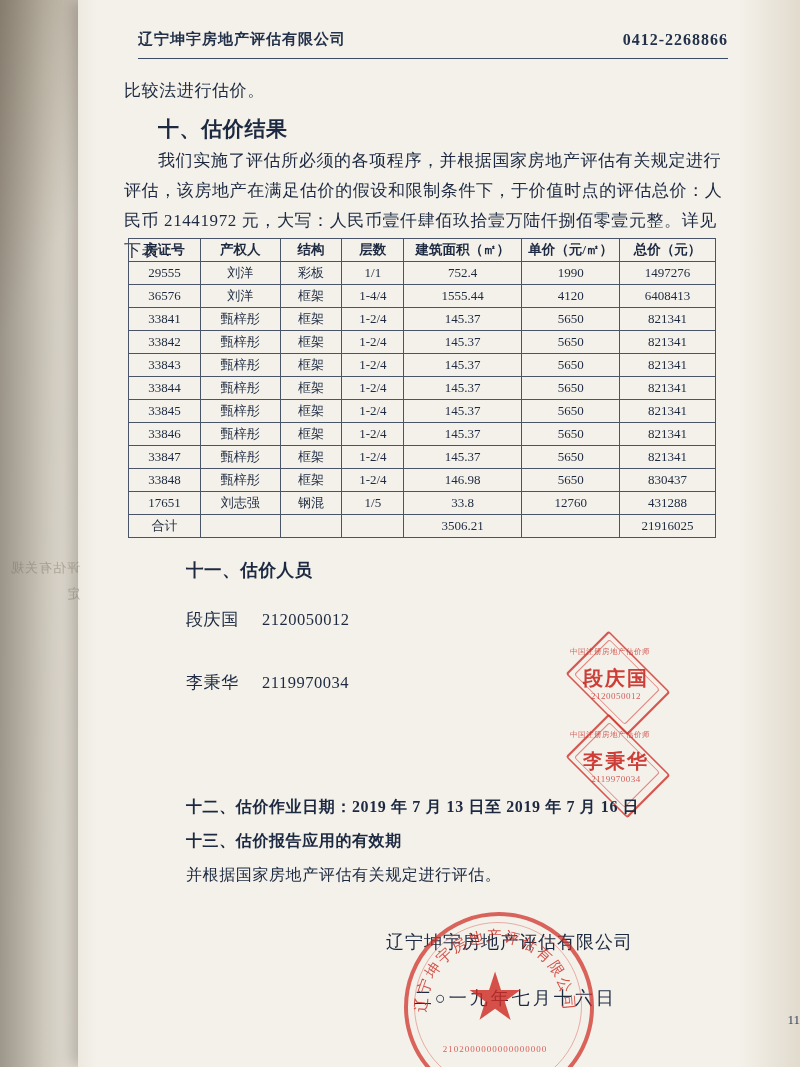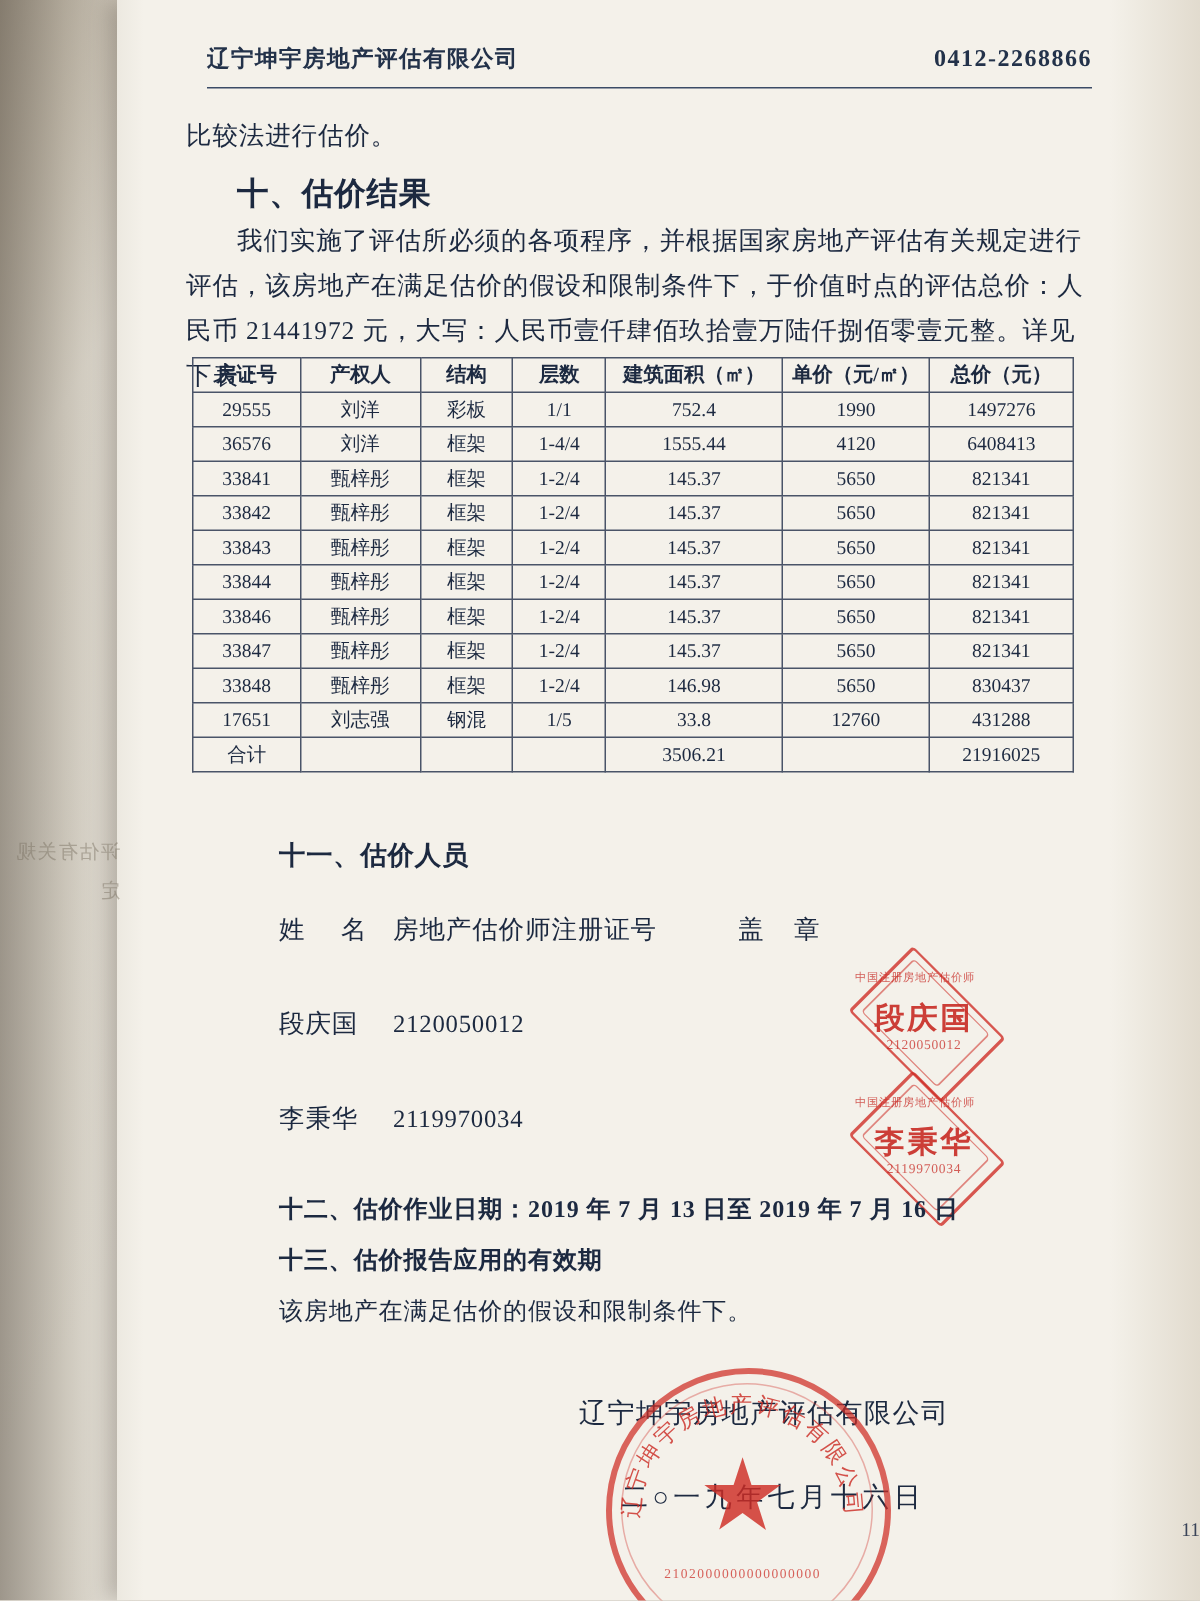--- a/index.html
+++ b/index.html
@@ -405,20 +405,29 @@
           <tr>
             <td>33844</td>
             <td>甄梓彤</td>
             <td>框架</td>
             <td>1-2/4</td>
             <td class="num">145.37</td>
             <td class="num">5650</td>
             <td class="num">821341</td>
           </tr>
           <tr>
+            <td>33845</td>
+            <td>甄梓彤</td>
+            <td>框架</td>
+            <td>1-2/4</td>
+            <td class="num">145.37</td>
+            <td class="num">5650</td>
+            <td class="num">821341</td>
+          </tr>
+          <tr>
             <td>33846</td>
             <td>甄梓彤</td>
             <td>框架</td>
             <td>1-2/4</td>
             <td class="num">145.37</td>
             <td class="num">5650</td>
             <td class="num">821341</td>
           </tr>
           <tr>
             <td>33847</td>
@@ -457,25 +466,20 @@
           <td class="num">3506.21</td>
           <td></td>
           <td class="num">21916025</td>
         </tr>
       </tfoot>
     </table>
   </div>
 
   <div id="appraisers">
     <div class="sect">十一、估价人员</div>
-    <div class="ap-row ap-head">
-      <div class="ap-col-name">姓 名</div>
-      <div class="ap-col-no">房地产估价师注册证号</div>
-      <div class="ap-col-seal">盖 章</div>
-    </div>
 
     <div class="ap-row">
       <div class="ap-col-name">段庆国</div>
       <div class="ap-col-no ap-no">2120050012</div>
       <div class="ap-col-seal"></div>
     </div>
 
     <div class="ap-row">
       <div class="ap-col-name">李秉华</div>
       <div class="ap-col-no ap-no">2119970034</div>
@@ -495,21 +499,21 @@
     <div class="shape"></div>
     <div class="inner"></div>
     <div class="top-txt">中国注册房地产估价师</div>
     <div class="nm">李秉华</div>
     <div class="bot-txt">2119970034</div>
   </div>
 
   <div id="tail">
     <div class="sect">十二、估价作业日期：2019 年 7 月 13 日至 2019 年 7 月 16 日</div>
     <div class="sect">十三、估价报告应用的有效期</div>
-    <div class="plain">该房地产在满足估价的假设和限制条件下。</div>
+    <div class="plain">并根据国家房地产评估有关规定进行评估。</div>
   </div>
 
   <div id="signature">
     <div class="line1">辽宁坤宇房地产评估有限公司</div>
     <div class="line2">二○一九年七月十六日</div>
   </div>
 
   <div id="company-seal">
     <div class="ring"></div>
     <div class="ring2"></div>

